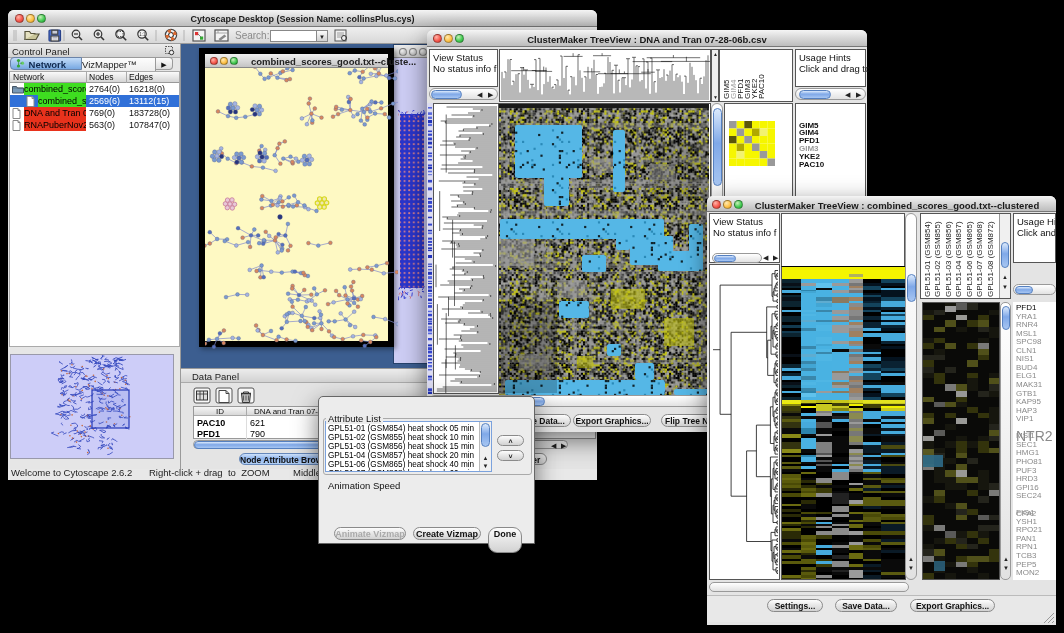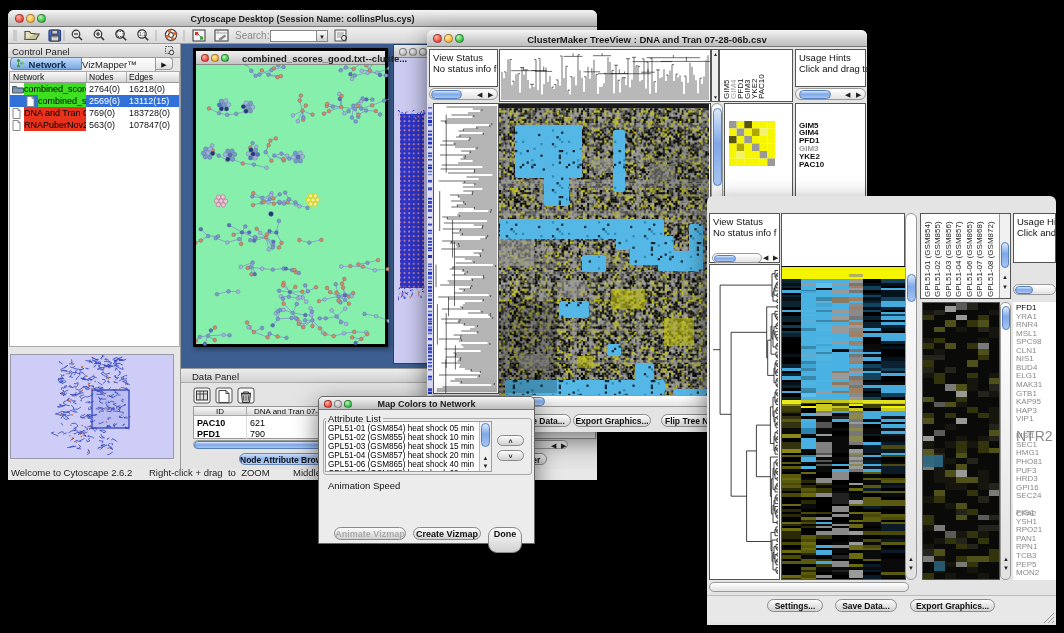--- a/index.html
+++ b/index.html
@@ -497,21 +497,21 @@
               <path d="M22.8 185.7l0.5 2.4" stroke="#2a35cc" stroke-width="1"></path>
               <path d="M26.9 3.9l-2.4 2.0" stroke="#3a45dc" stroke-width="1"></path>
               <path d="M1.7 2.3l-1.5 -2.6" stroke="#2a35cc" stroke-width="1"></path>
               <path d="M12.3 187.2l-0.8 -0.8" stroke="#d48090" stroke-width="1"></path>
               <path d="M15.0 6.8l2.8 -0.7" stroke="#3a45dc" stroke-width="1"></path>
               <path d="M26.1 182.0l-2.1 -0.8" stroke="#2a35cc" stroke-width="1"></path>
               <path d="M4.4 180.8l0.5 2.9" stroke="#2a35cc" stroke-width="1"></path>
               <path d="M7.2 182.2l2.6 2.8" stroke="#3a45dc" stroke-width="1"></path>
             </svg></div>
         </div>
-<div style="position:absolute;left:12px;top:4px;width:195px;height:299px;background:#86efac;border:3px solid #000000;box-shadow:2px 2px 5px rgba(0,0,0,0.4)">
+<div style="position:absolute;left:18px;top:4px;width:195px;height:299px;background:#fef9c3;border:6px solid #000000;box-shadow:2px 2px 5px rgba(0,0,0,0.4)">
           <div style="position:absolute;left:0;top:0;width:100%;height:14px;background:linear-gradient(#f0f0f0,#c4c4c4);border-bottom:1px solid #888">
             <div class="lt ltr" style="left:5px;top:3px;width:8px;height:8px"></div>
             <div class="lt lty" style="left:15px;top:3px;width:8px;height:8px"></div>
             <div class="lt ltg" style="left:25px;top:3px;width:8px;height:8px"></div>
             <div style="position:absolute;left:46px;top:1.5px;font-size:9.5px;font-weight:bold;color:#222;white-space:nowrap">combined_scores_good.txt--cluste...</div>
           </div>
           <div style="position:absolute;left:0;top:14px"><svg width="193" height="284">
               <g stroke="#7f8ad0" stroke-width="0.7">
                 <line x1="55.3" y1="5.8" x2="49.8" y2="-1.4"></line>
                 <line x1="55.3" y1="5.8" x2="59.6" y2="10.8"></line>
@@ -1778,26 +1778,20 @@
 <div style="position:absolute;left:3px;top:55.5px;font-size:8px;font-weight:bold;color:#111">PAC10</div>
 </div>
 <div class="sb" style="left:2px;top:365px;width:437px;height:12px;border-radius:6px"></div>
 <div class="thumb" style="left:74px;top:366.5px;width:44px;height:9px"></div>
 <div class="abtn" style="left:16px;top:384px;width:58px;height:13px;font-size:8.5px;line-height:13px">Settings...</div>
 <div class="abtn" style="left:84px;top:384px;width:60px;height:13px;font-size:8.5px;line-height:13px">Save Data...</div>
 <div class="abtn" style="left:146px;top:384px;width:78px;height:13px;font-size:8.5px;line-height:13px">Export Graphics...</div>
 <div class="abtn" style="left:234px;top:384px;width:92px;height:13px;font-size:8.5px;line-height:13px">Flip Tree Node Order</div>
 </div>
 <div class="win" id="dlg" style="left:318px;top:396px;width:217px;height:148px;border-radius:5px 5px 0 0;background:#ececec;border:1px solid #666">
-<div class="tbar" style="height:13px;border-radius:5px 5px 0 0">
-        <div class="tt" style="top:2px;font-size:9px">Map Colors to Network</div>
-        <div class="lt ltr" style="left:5px;top:3px;width:7.5px;height:7.5px"></div>
-        <div class="lt ltx" style="left:15px;top:3px;width:7.5px;height:7.5px"></div>
-        <div class="lt ltg" style="left:25px;top:3px;width:7.5px;height:7.5px"></div>
-      </div>
 <div style="position:absolute;left:7px;top:16px;font-size:9.5px;color:#111;background:#ececec;z-index:3;padding:0 2px">Attribute List</div>
 <div style="position:absolute;left:4px;top:21px;width:209px;height:57px;border:1px solid #aaa;border-radius:3px"></div>
 <div style="position:absolute;left:6px;top:24px;width:167px;height:51px;background:#fff;border:1px solid #7ba2dd;overflow:hidden">
 <div style="position:absolute;left:2px;top:1.5px;font-size:8.2px;color:#000;white-space:nowrap">GPL51-01 (GSM854) heat shock 05 min</div>
 <div style="position:absolute;left:2px;top:10.7px;font-size:8.2px;color:#000;white-space:nowrap">GPL51-02 (GSM855) heat shock 10 min</div>
 <div style="position:absolute;left:2px;top:19.8px;font-size:8.2px;color:#000;white-space:nowrap">GPL51-03 (GSM856) heat shock 15 min</div>
 <div style="position:absolute;left:2px;top:29.0px;font-size:8.2px;color:#000;white-space:nowrap">GPL51-04 (GSM857) heat shock 20 min</div>
 <div style="position:absolute;left:2px;top:38.1px;font-size:8.2px;color:#000;white-space:nowrap">GPL51-06 (GSM865) heat shock 40 min</div>
 <div style="position:absolute;left:2px;top:47.2px;font-size:8.2px;color:#000;white-space:nowrap">GPL51-07 (GSM868) heat shock 60 min</div>
 </div>
@@ -1807,20 +1801,26 @@
         <div class="arr" style="left:2.5px;top:41px;font-size:6px">▼</div>
       </div>
 <div class="abtn" style="left:178px;top:38px;width:27px;height:11px;font-size:7px;line-height:11px">˄</div>
 <div class="abtn" style="left:178px;top:53px;width:27px;height:11px;font-size:7px;line-height:11px">˅</div>
 <div style="position:absolute;left:7px;top:83px;font-size:9.5px;color:#111;background:#ececec;z-index:3;padding:0 2px">Animation Speed</div>
 <div class="abtn" style="left:15px;top:130px;width:72px;height:13px;font-size:9px;line-height:13px;color:#aaa">Animate Vizmap</div>
 <div class="abtn" style="left:94px;top:130px;width:68px;height:13px;font-size:9px;line-height:13px">Create Vizmap</div>
 <div class="abtn" style="left:169px;top:130px;width:34px;height:26px;font-size:9px;line-height:13px">Done</div>
 </div>
 <div class="win" id="tv2" style="left:707px;top:196px;width:349px;height:429px;border-radius:6px 6px 0 0;background:#e4e4e4">
+<div class="tbar" style="height:16px;border-radius:6px 6px 0 0">
+        <div class="tt" style="top:3.5px;left:40px;width:300px;font-size:9.5px">ClusterMaker TreeView : combined_scores_good.txt--clustered</div>
+        <div class="lt ltr" style="left:5px;top:3.5px;width:9px;height:9px"></div>
+        <div class="lt lty" style="left:16px;top:3.5px;width:9px;height:9px"></div>
+        <div class="lt ltg" style="left:27px;top:3.5px;width:9px;height:9px"></div>
+      </div>
 <div class="pane" style="left:2px;top:17px;width:71px;height:50px">
         <div style="position:absolute;left:3px;top:2px;font-size:9.5px;color:#111">View Status</div>
         <div style="position:absolute;left:3px;top:13px;font-size:9.5px;color:#111;white-space:nowrap">No status info f</div>
         <div class="sb" style="left:2px;top:39px;width:50px;height:10px"></div>
         <div class="thumb" style="left:4px;top:40.5px;width:22px;height:7px"></div>
         <div class="arr" style="left:53px;top:40px">◀</div>
         <div class="arr" style="left:63px;top:40px">▶</div>
       </div>
 <div class="pane" style="left:74px;top:17px;width:124px;height:56px"></div>
 <div class="pane" style="left:74px;top:70px;width:125px;height:314px;border-top:1px solid #000"><svg width="123" height="312">

